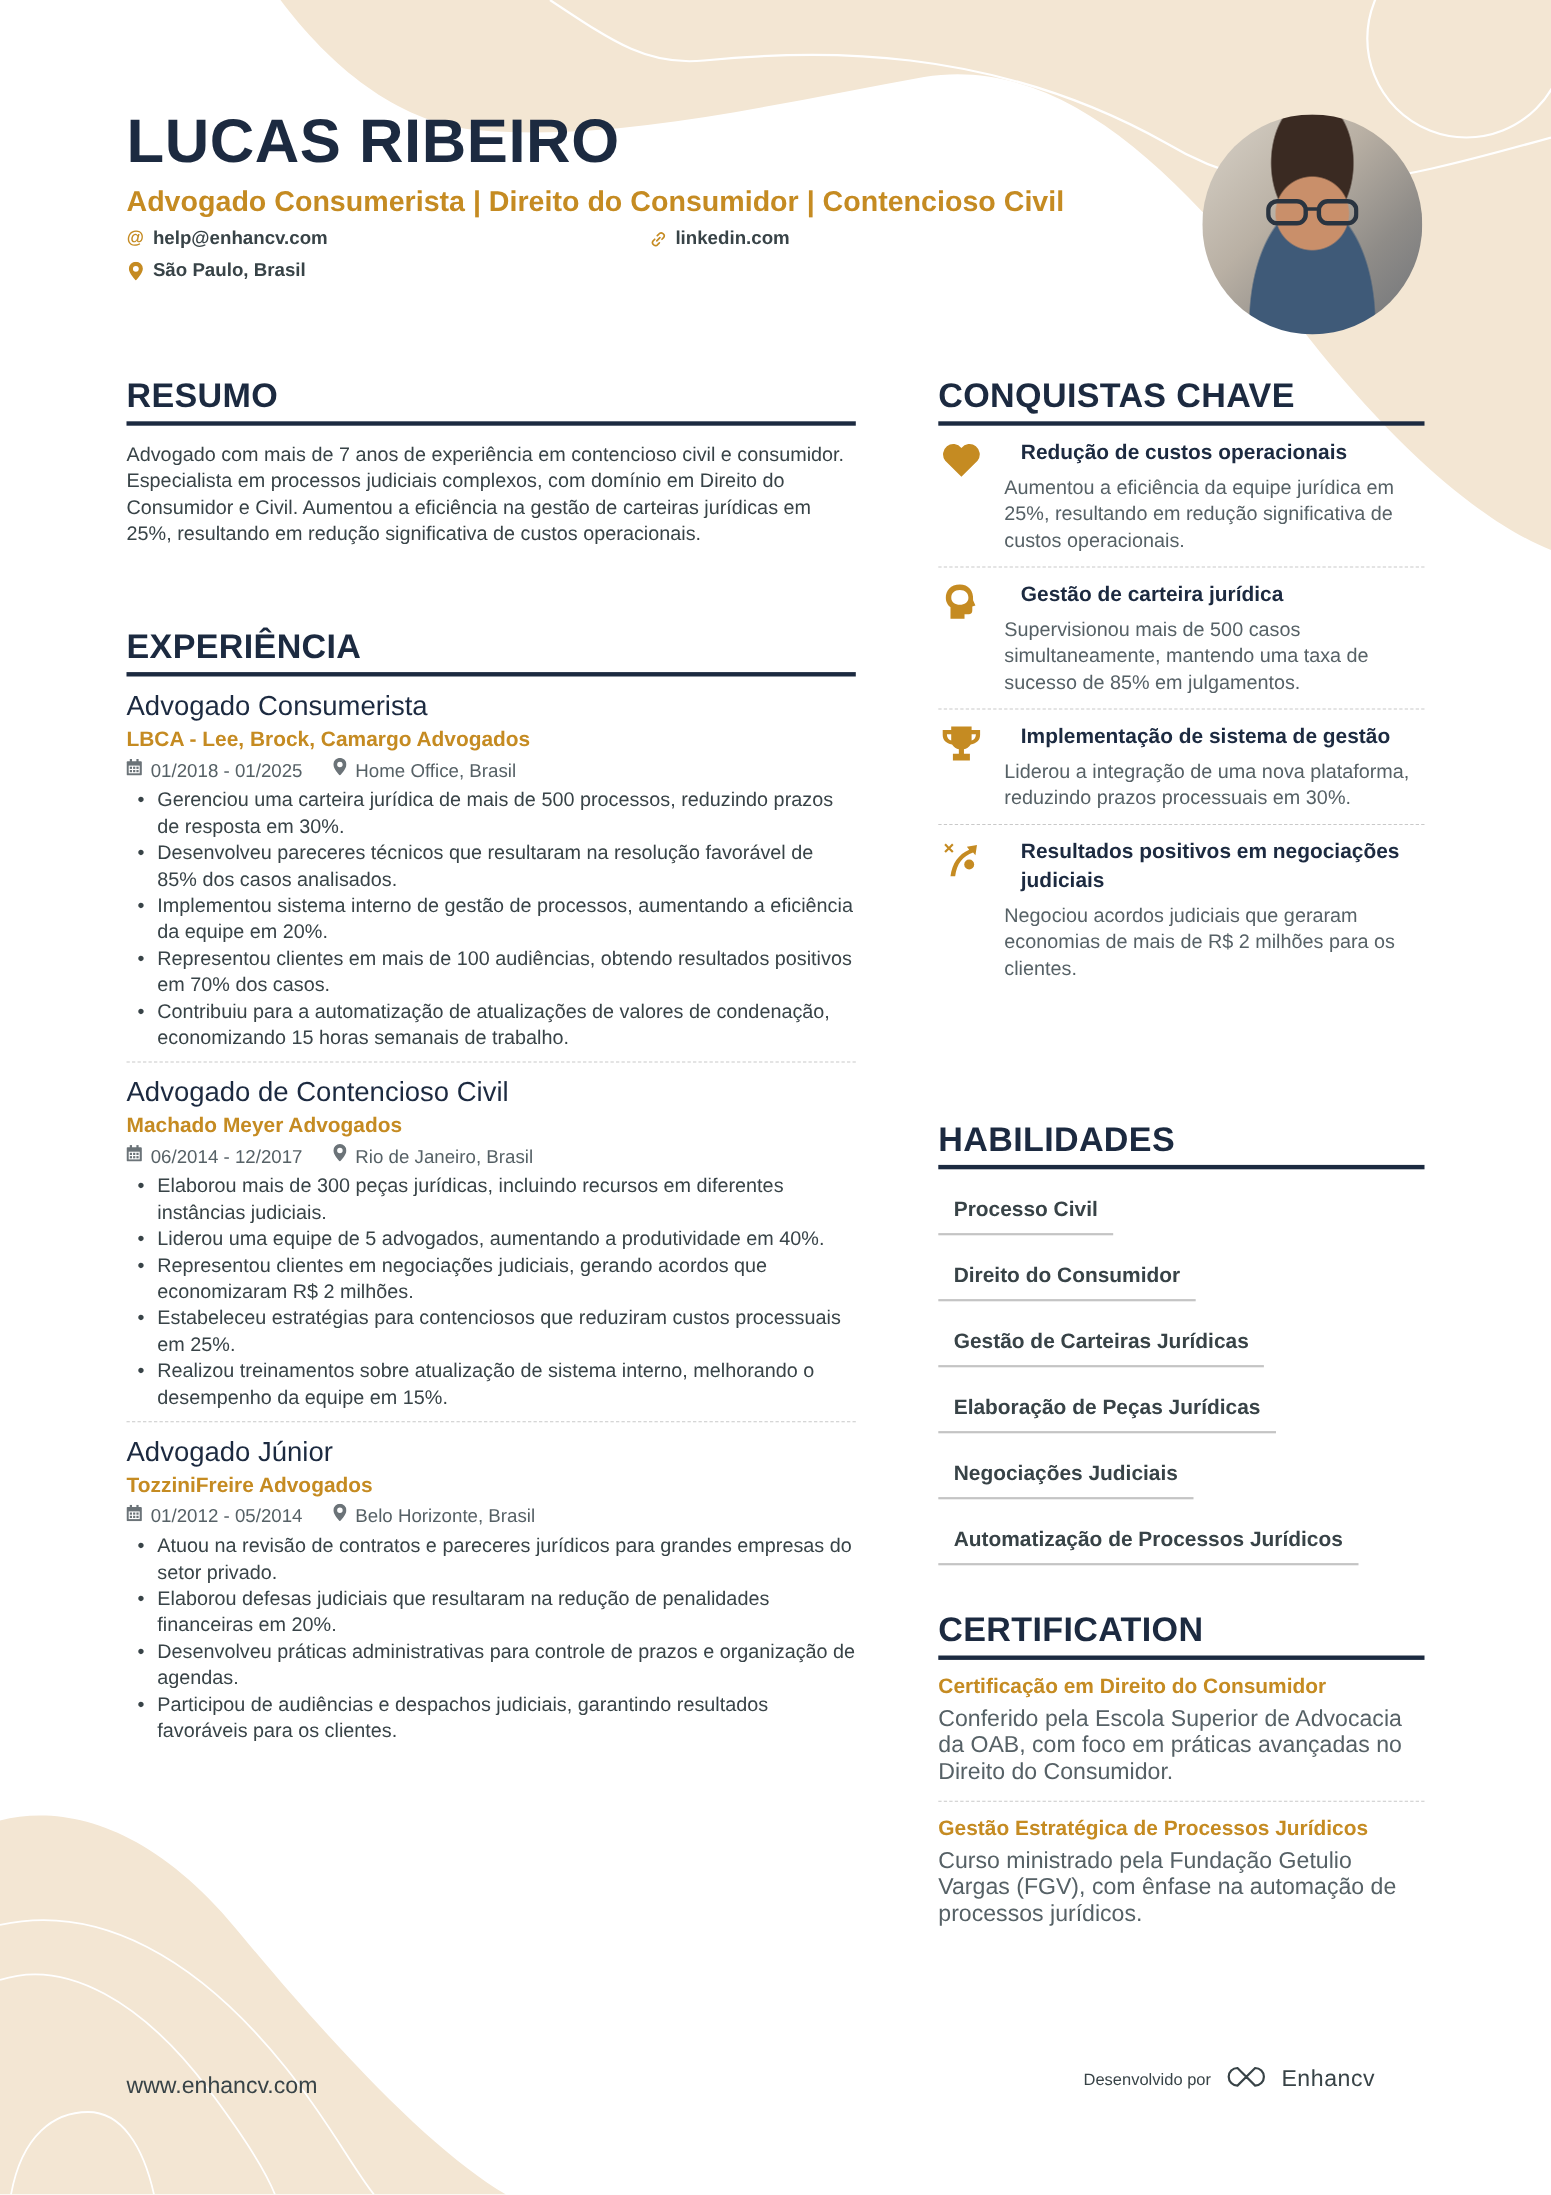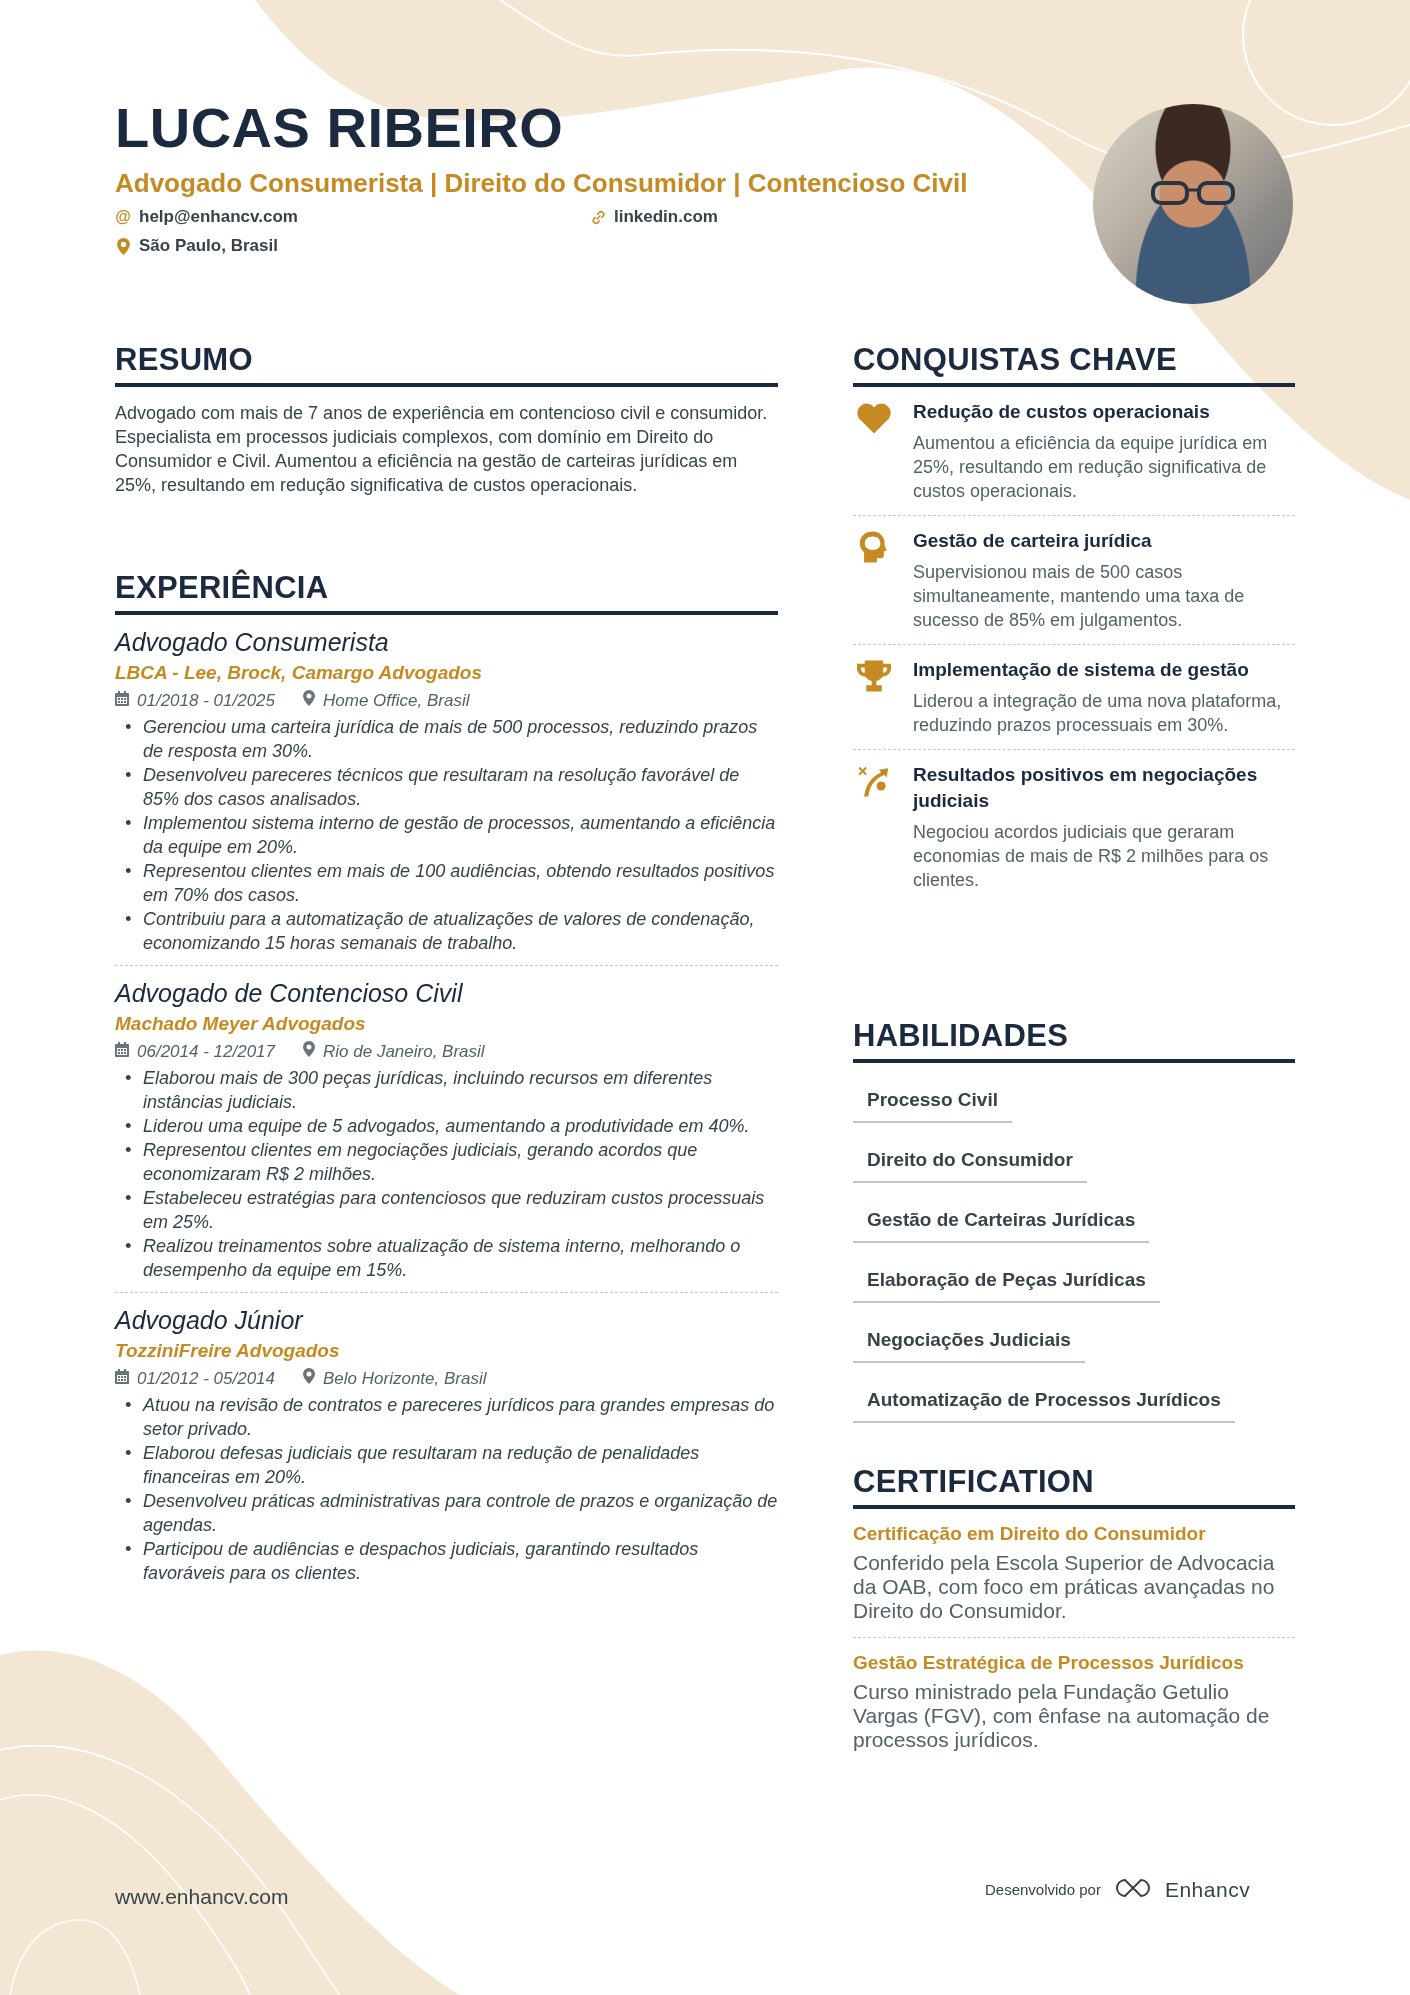--- a/index.html
+++ b/index.html
@@ -27,36 +27,36 @@
   .photo .glasses { position: absolute; left: 58px; top: 76px; width: 84px; height: 26px; }
 
   
   .section { position: absolute; }
   .section-title { font-size: 31px; font-weight: 700; color: #1c2a40; line-height: 1; padding-bottom: 8px; border-bottom: 4px solid #1c2a40; letter-spacing: 0.3px; }
   .left-col { left: 115px; width: 663px; }
   .right-col { left: 853px; width: 442px; }
 
   .summary-text { margin-top: 14px; font-size: 18px; line-height: 24px; color: #384347; }
 
-  .exp-item { padding: 12px 0 10px 0; border-bottom: 1px dashed #c9c9c9; font-style: italic; }
+  .exp-item { padding: 12px 0 10px 0; border-bottom: 1px dashed #c9c9c9; }
   .exp-item:last-child { border-bottom: none; }
   .exp-role { font-size: 25px; color: #1c2a40; line-height: 30px; }
   .exp-company { font-size: 19px; font-weight: 700; color: #c58b22; line-height: 28px; margin-top: 2px; }
   .exp-meta { display: flex; align-items: center; gap: 28px; font-size: 17px; color: #566166; line-height: 24px; margin-top: 2px; }
   .exp-meta span.group { display: inline-flex; align-items: center; gap: 8px; }
   .exp-meta .ic { color: #6b7378; font-size: 15px; }
   .exp-bullets { list-style: none; margin-top: 2px; }
   .exp-bullets li { position: relative; padding-left: 28px; font-size: 18px; line-height: 24px; color: #384347; }
   .exp-bullets li::before { content: "•"; position: absolute; left: 10px; top: 0; color: #384347; }
 
   .ach-item { display: flex; gap: 18px; padding: 12px 0 12px 0; border-bottom: 1px dashed #c9c9c9; }
   .ach-item:last-child { border-bottom: none; }
   .ach-icon { width: 42px; flex: 0 0 42px; display: flex; justify-content: center; padding-top: 2px; }
   .ach-icon svg { width: 38px; height: 34px; fill: #c58b22; }
-  .ach-title { font-size: 19px; font-weight: 700; color: #1c2a40; line-height: 26px; }
+  .ach-title { font-size: 19px; font-weight: 700; color: #1c2a40; line-height: 26px; margin-left: 15px; }
   .ach-desc { font-size: 18px; line-height: 24px; color: #566166; margin-top: 6px; }
 
   .skills { margin-top: 14px; display: flex; flex-direction: column; gap: 0; }
   .skill { display: inline-block; align-self: flex-start; font-size: 19px; font-weight: 700; color: #384347; padding: 12px 14px 10px 14px; border-bottom: 2px solid #c4c4c4; margin-bottom: 14px; }
 
   .cert-item { padding: 12px 0 14px 0; border-bottom: 1px dashed #c9c9c9; }
   .cert-item:last-child { border-bottom: none; }
   .cert-title { font-size: 19px; font-weight: 700; color: #c58b22; line-height: 26px; }
   .cert-desc { font-size: 21px; line-height: 24px; color: #566166; margin-top: 4px; }
 

